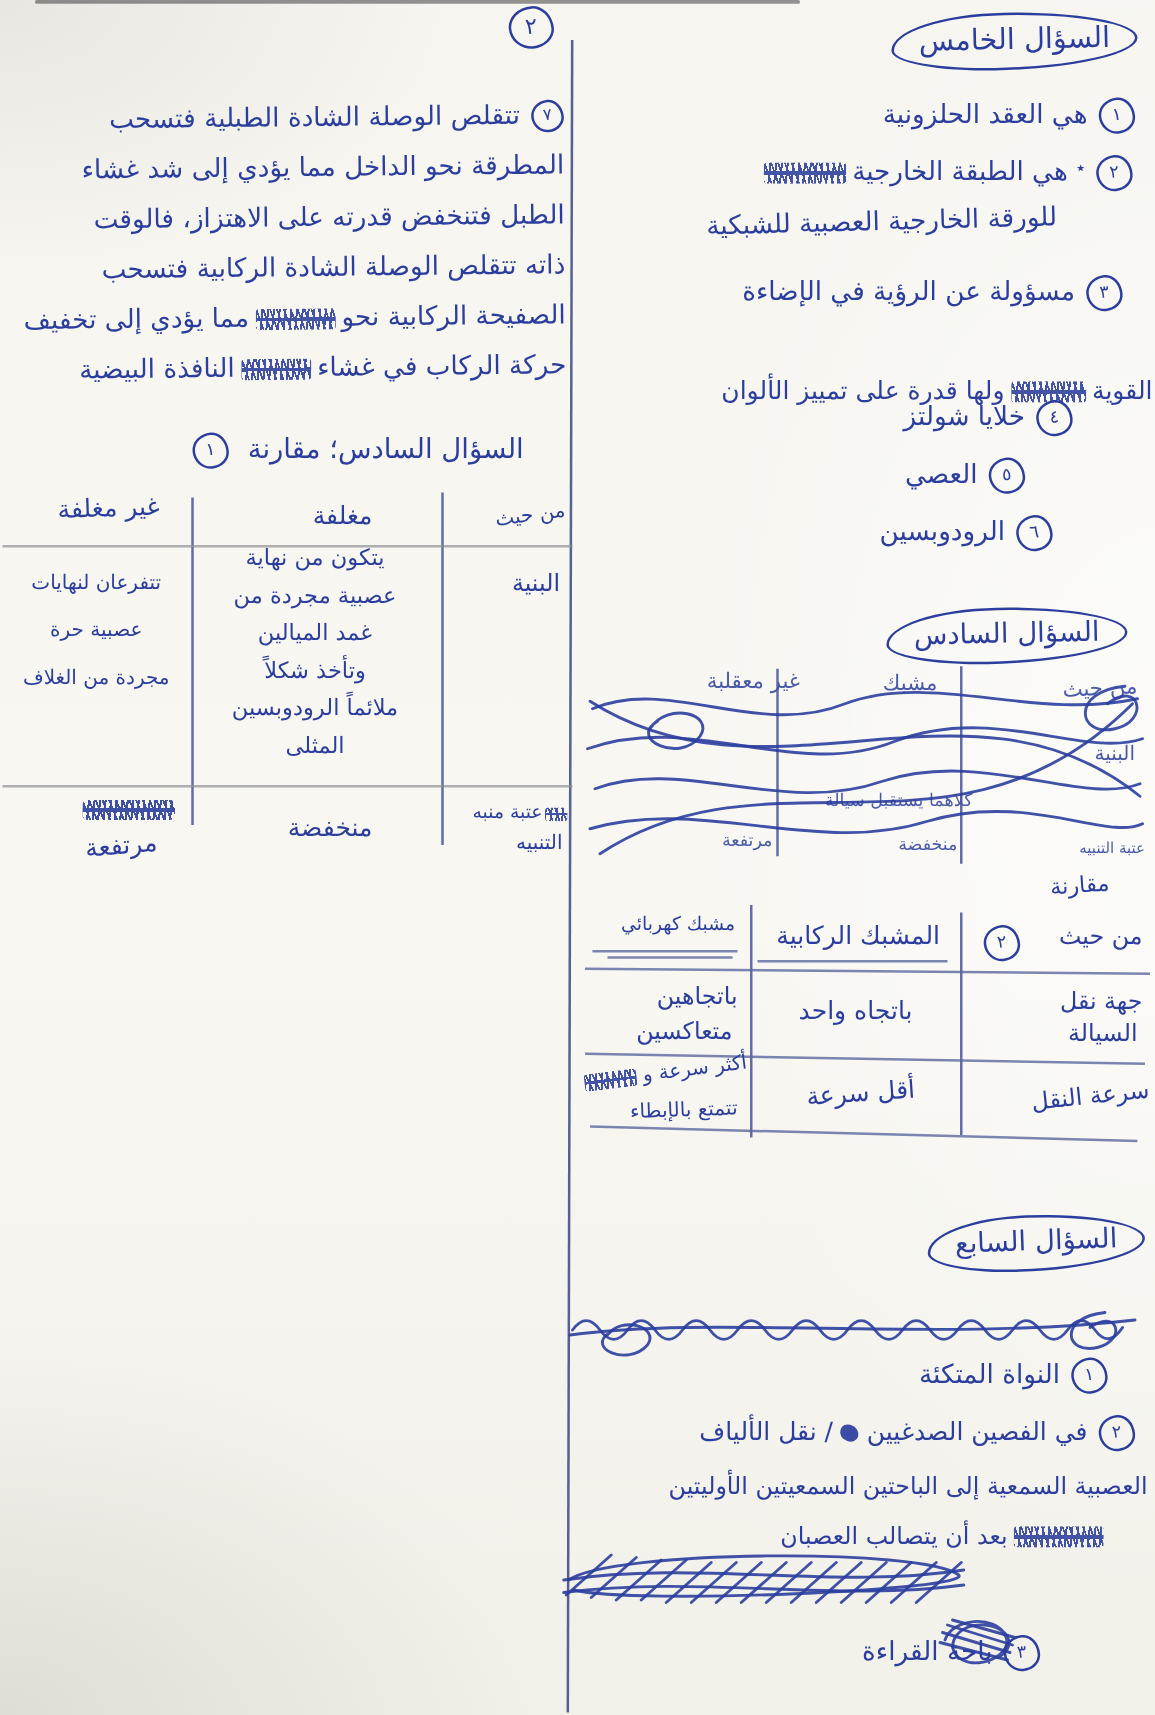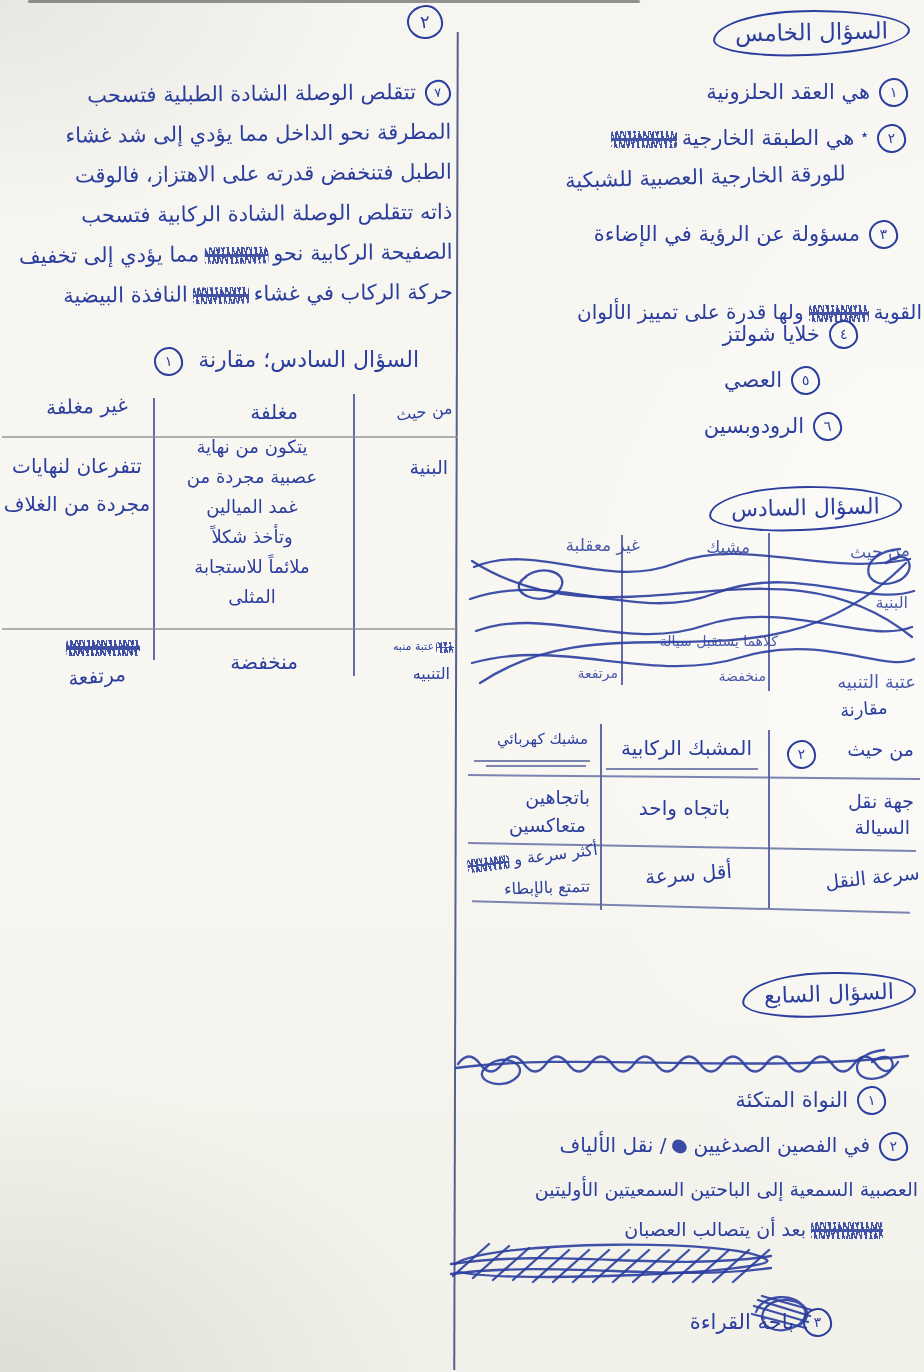--- a/index.html
+++ b/index.html
@@ -94,21 +94,21 @@
   </div>
 
   <div class="cloud" style="top:486px;right:22px;font-size:22px;">السؤال السادس</div>
 
   <div style="position:absolute;top:533px;right:6px;width:452px;height:168px;">
     <div class="faint" style="right:8px;top:8px;font-size:17px;transform:rotate(-3deg);">من حيث</div>
     <div class="faint" style="right:168px;top:4px;font-size:17px;">مشبك</div>
     <div class="faint" style="right:278px;top:2px;font-size:17px;">غير معقلبة</div>
     <div class="faint" style="right:10px;top:60px;font-size:16px;">البنية</div>
     <div class="faint" style="right:140px;top:100px;font-size:14px;">كلاهما يستقبل سيالة</div>
-    <div class="faint" style="right:2px;top:138px;font-size:18px;margin-left:24px;">عتبة التنبيه</div>
+    <div class="faint" style="right:2px;top:138px;font-size:12px;margin-left:24px;">عتبة التنبيه</div>
     <div class="faint" style="right:152px;top:135px;font-size:14px;">منخفضة</div>
     <div class="faint" style="right:300px;top:132px;font-size:14px;">مرتفعة</div>
     <div class="vln" style="right:148px;top:0;height:158px;"></div>
     <div class="vln" style="right:295px;top:2px;height:150px;"></div>
     <svg class="sc" style="top:0;right:0;" width="452" height="168">
       <path d="M8,34 C70,8 140,58 210,30 C280,4 360,44 444,26"></path>
       <path d="M4,66 C90,36 170,92 250,60 C330,30 400,74 448,58"></path>
       <path d="M10,98 C80,72 160,120 240,92 C320,66 400,112 446,94"></path>
       <path d="M6,130 C96,104 186,152 276,124 C356,100 420,140 448,126"></path>
       <path d="M14,150 C150,60 300,170 440,30"></path>
@@ -215,32 +215,33 @@
     <div class="vln" style="right:303px;top:6px;height:262px;"></div>
     <div class="hln gray" style="right:0;top:44px;width:456px;"></div>
 
     <div class="ln" style="right:10px;top:64px;font-size:19px;position:absolute;">البنية</div>
 
     <div class="cell" style="top:40px;right:112px;width:188px;font-size:18px;line-height:30px;">
       <div>يتكون من نهاية</div>
       <div>عصبية مجردة من</div>
       <div>غمد الميالين</div>
       <div>وتأخذ شكلاً</div>
-      <div>ملائماً للاستجابة</div>
+      <div>ملائماً الرودوبسين</div>
       <div>المثلى</div>
     </div>
 
-    <div class="cell" style="top:55px;right:306px;width:150px;font-size:20px;line-height:38px;">
+    <div class="cell" style="top:55px;right:306px;width:150px;font-size:16px;line-height:38px;">
       <div>تتفرعان لنهايات</div>
+      <div>عصبية حرة</div>
       <div>مجردة من الغلاف</div>
     </div>
 
     <div class="hln gray" style="right:0;top:236px;width:456px;"></div>
 
-    <div class="ln" style="right:2px;top:248px;font-size:11px;position:absolute;">
+    <div class="ln" style="right:2px;top:248px;font-size:15px;position:absolute;">
       <span class="scrib" style="width:18px;height:11px;margin:0 2px;"></span><span>عتبة منبه</span>
     </div>
     <div class="ln" style="right:8px;top:272px;font-size:16px;position:absolute;">التنبيه</div>
     <div class="ln" style="right:160px;top:258px;font-size:20px;position:absolute;">منخفضة</div>
     <div class="scribblk" style="right:318px;top:248px;width:74px;height:16px;"></div>
     <div class="ln" style="right:332px;top:272px;font-size:20px;position:absolute;transform:rotate(-5deg);">مرتفعة</div>
   </div>
 
 </div>
 

